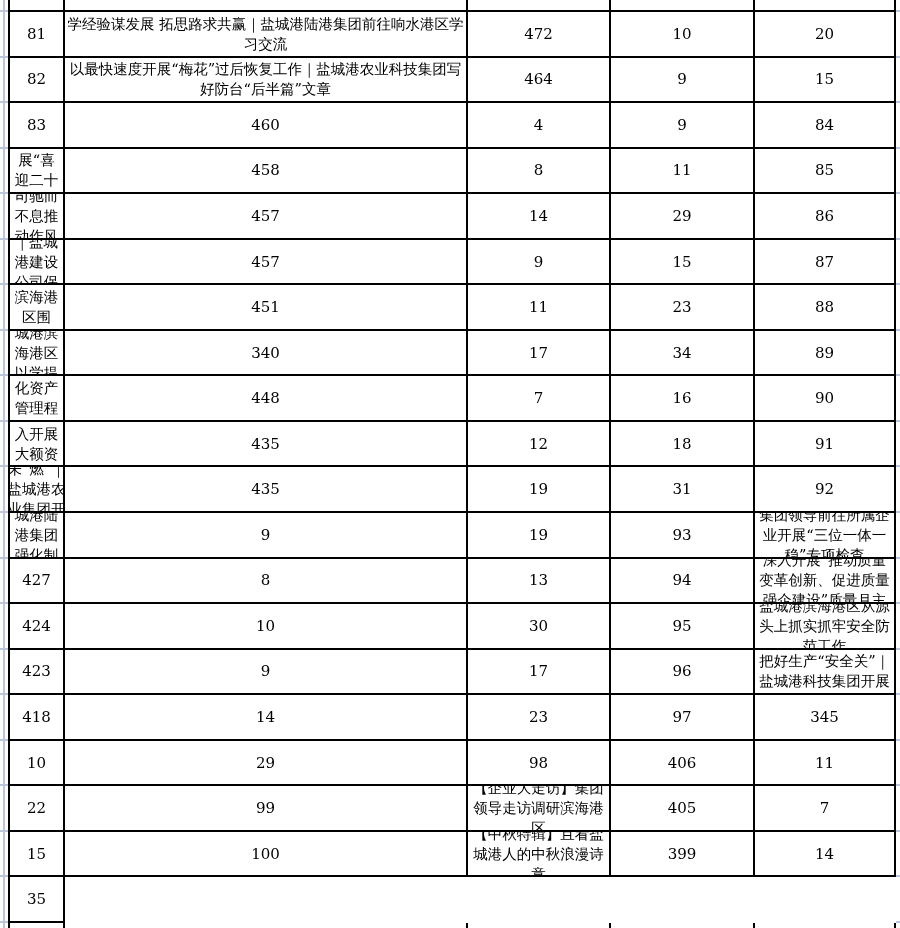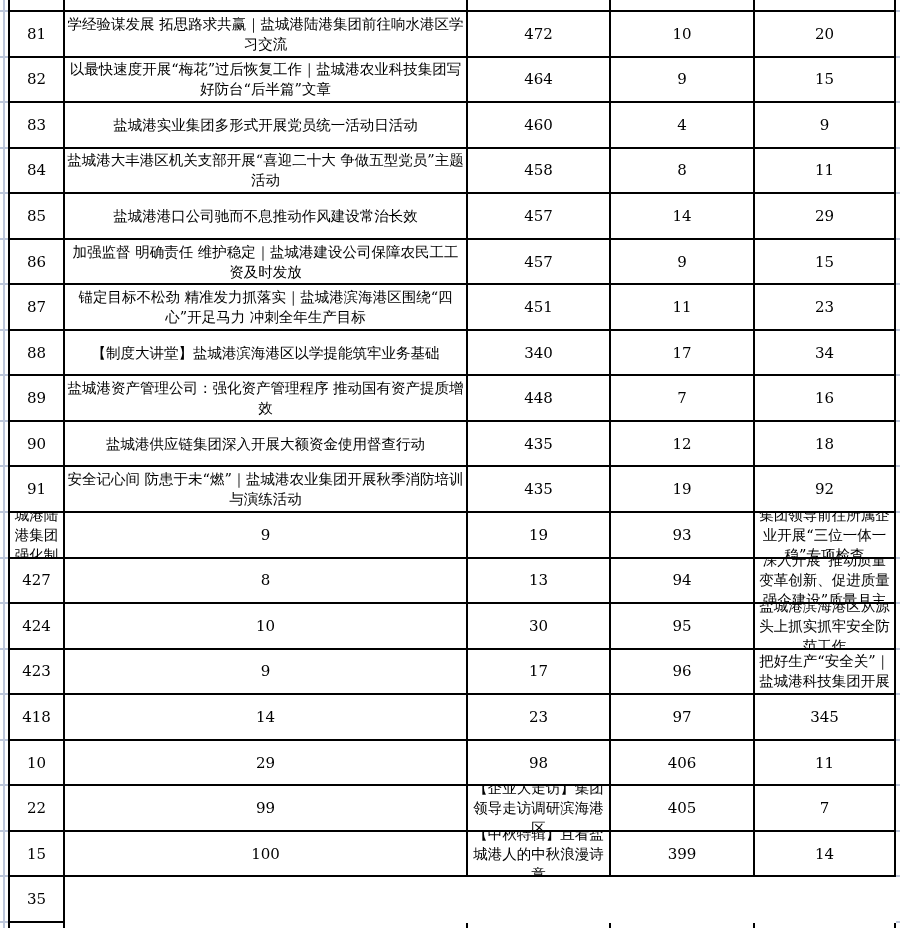--- a/index.html
+++ b/index.html
@@ -112,21 +112,20 @@
       <div class="cell c1">学经验谋发展 拓思路求共赢｜盐城港陆港集团前往响水港区学习交流</div>
       <div class="cell c2">472</div>
       <div class="cell c3">10</div>
       <div class="cell c4">20</div>
       <div class="cell c0">82</div>
       <div class="cell c1">以最快速度开展“梅花”过后恢复工作｜盐城港农业科技集团写好防台“后半篇”文章</div>
       <div class="cell c2">464</div>
       <div class="cell c3">9</div>
       <div class="cell c4">15</div>
       <div class="cell c0">83</div>
-      <div class="cell c1">盐城港实业集团多形式开展党员统一活动日活动</div>
       <div class="cell c2">460</div>
       <div class="cell c3">4</div>
       <div class="cell c4">9</div>
       <div class="cell c0">84</div>
       <div class="cell c1">盐城港大丰港区机关支部开展“喜迎二十大 争做五型党员”主题活动</div>
       <div class="cell c2">458</div>
       <div class="cell c3">8</div>
       <div class="cell c4">11</div>
       <div class="cell c0">85</div>
       <div class="cell c1">盐城港港口公司驰而不息推动作风建设常治长效</div>
@@ -155,20 +154,21 @@
       <div class="cell c4">16</div>
       <div class="cell c0">90</div>
       <div class="cell c1">盐城港供应链集团深入开展大额资金使用督查行动</div>
       <div class="cell c2">435</div>
       <div class="cell c3">12</div>
       <div class="cell c4">18</div>
       <div class="cell c0">91</div>
       <div class="cell c1">安全记心间 防患于未“燃”｜盐城港农业集团开展秋季消防培训与演练活动</div>
       <div class="cell c2">435</div>
       <div class="cell c3">19</div>
+      <div class="cell c4">31</div>
       <div class="cell c0">92</div>
       <div class="cell c1">【制度大讲堂】盐城港陆港集团强化制度思维打造高效团队</div>
       <div class="cell c3">9</div>
       <div class="cell c4">19</div>
       <div class="cell c0">93</div>
       <div class="cell c1">集团领导前往所属企业开展“三位一体一稳”专项检查</div>
       <div class="cell c2">427</div>
       <div class="cell c3">8</div>
       <div class="cell c4">13</div>
       <div class="cell c0">94</div>

